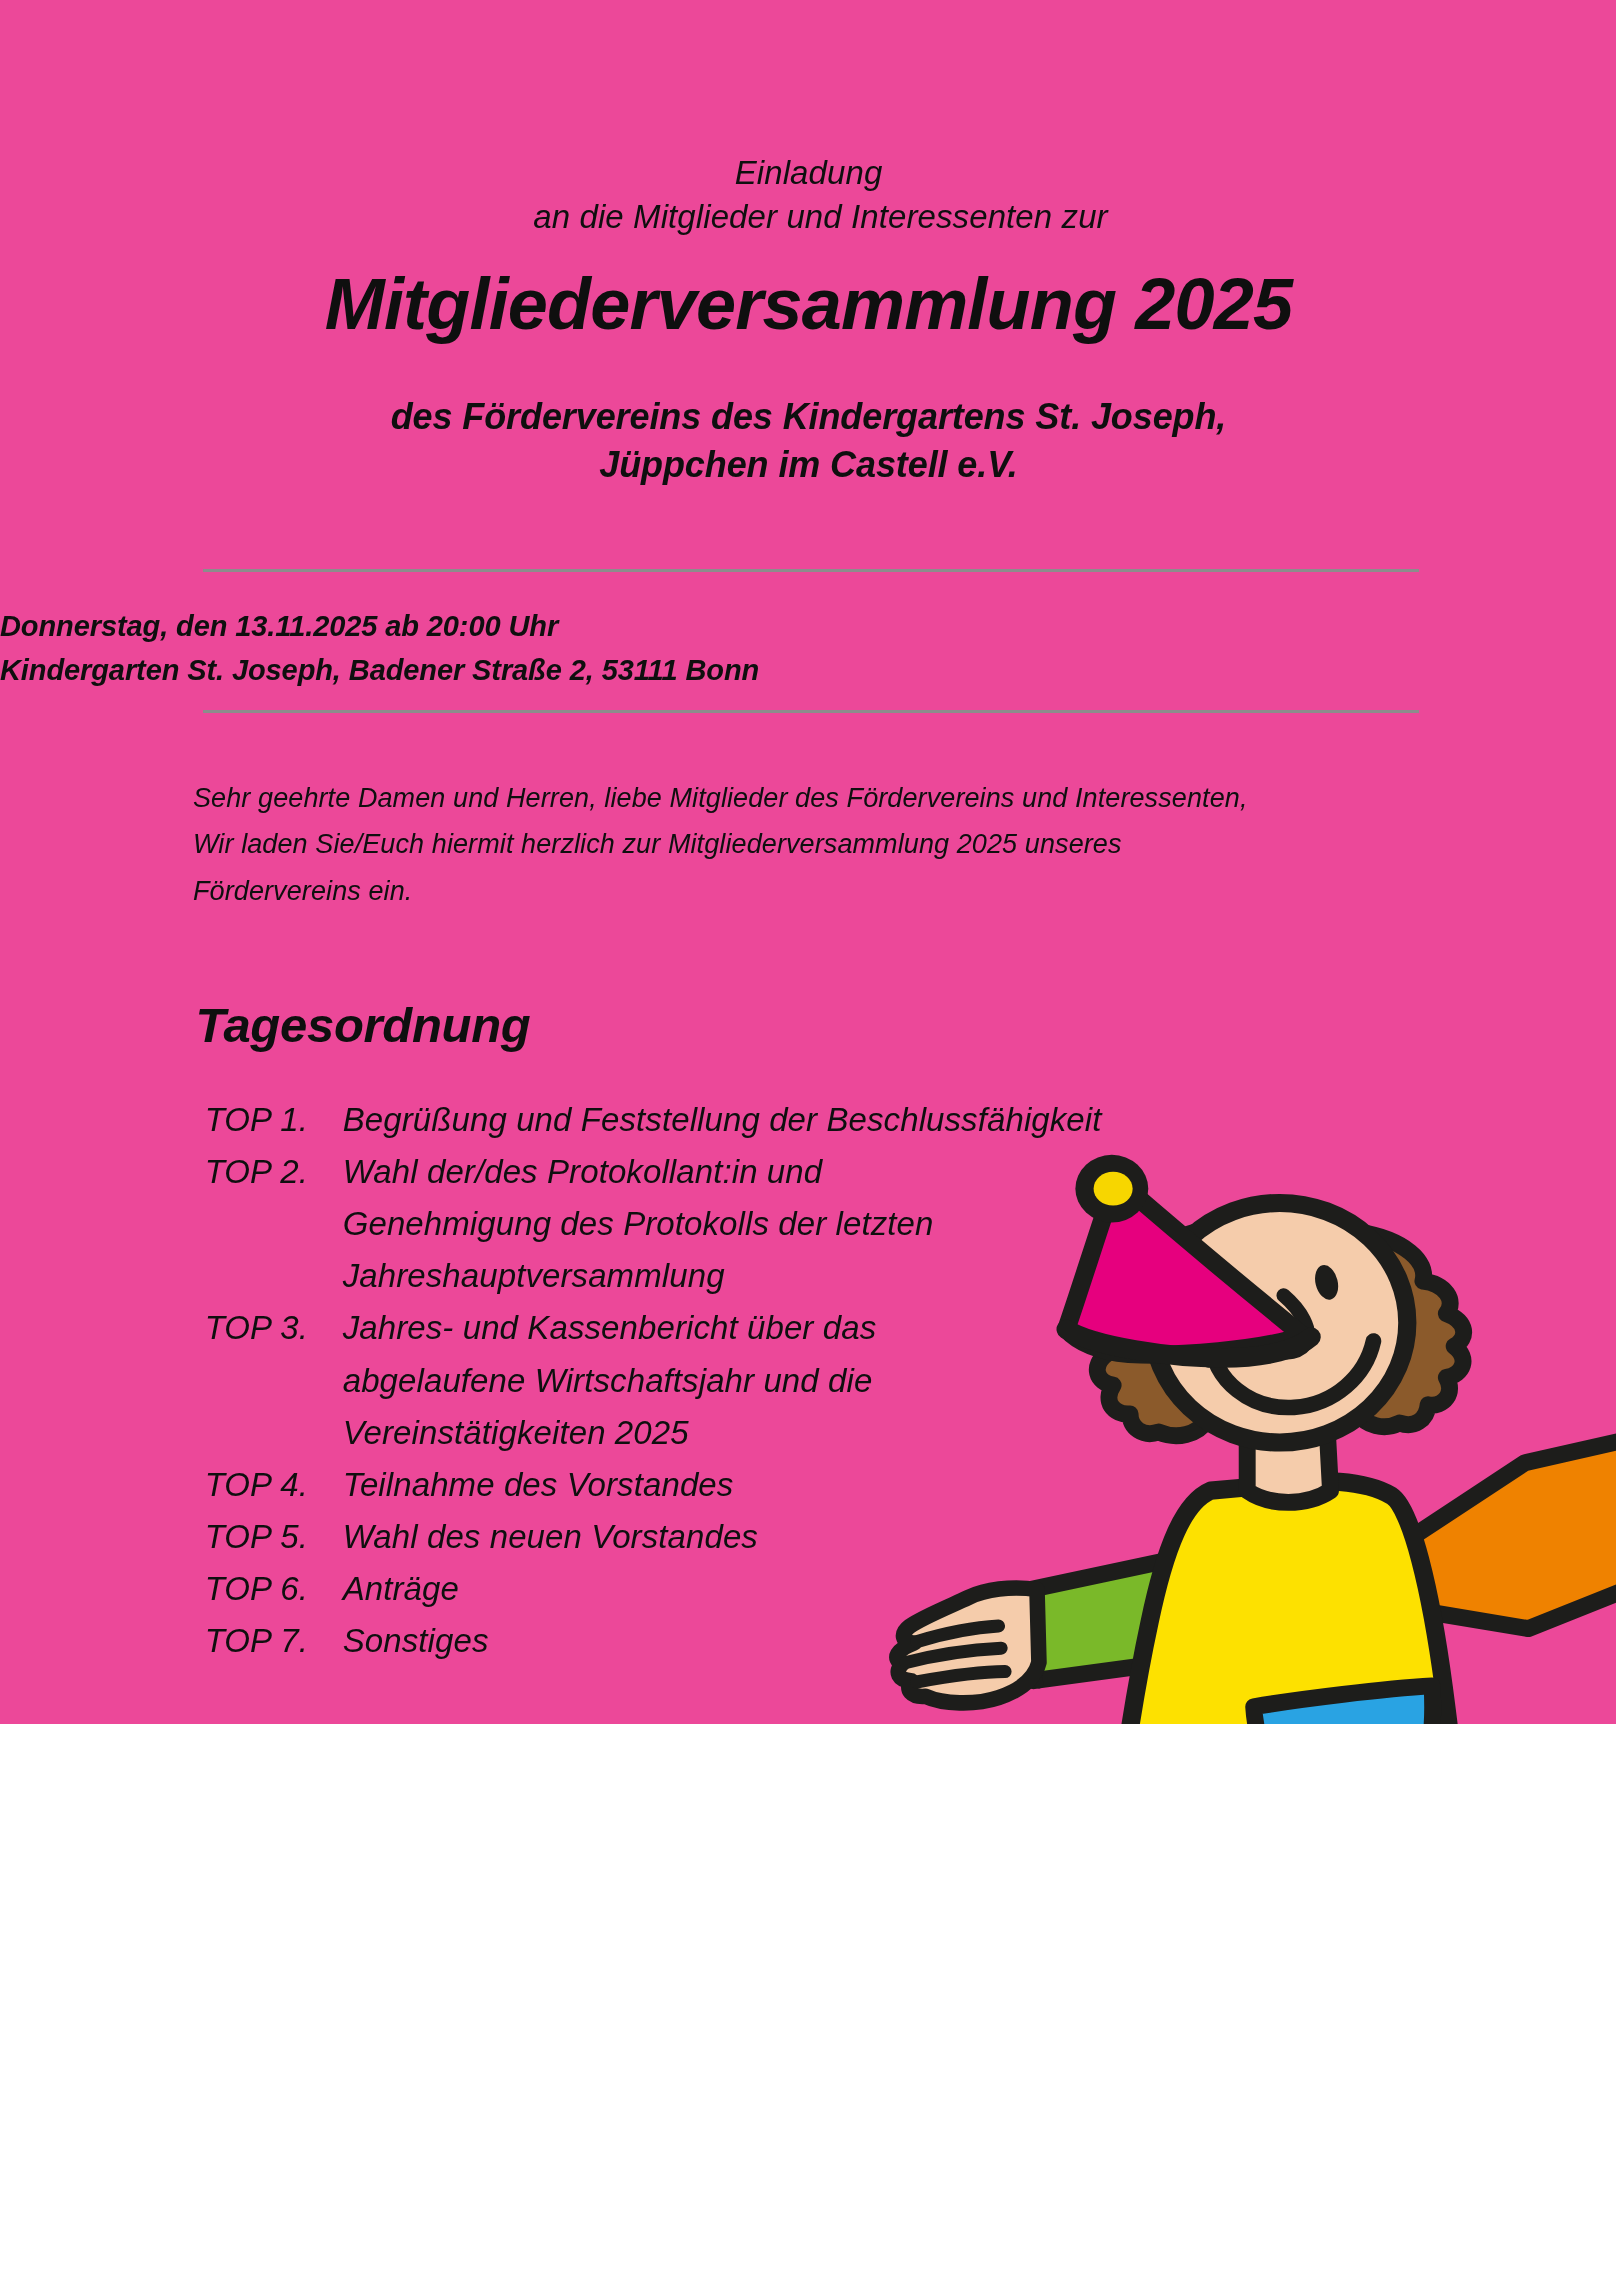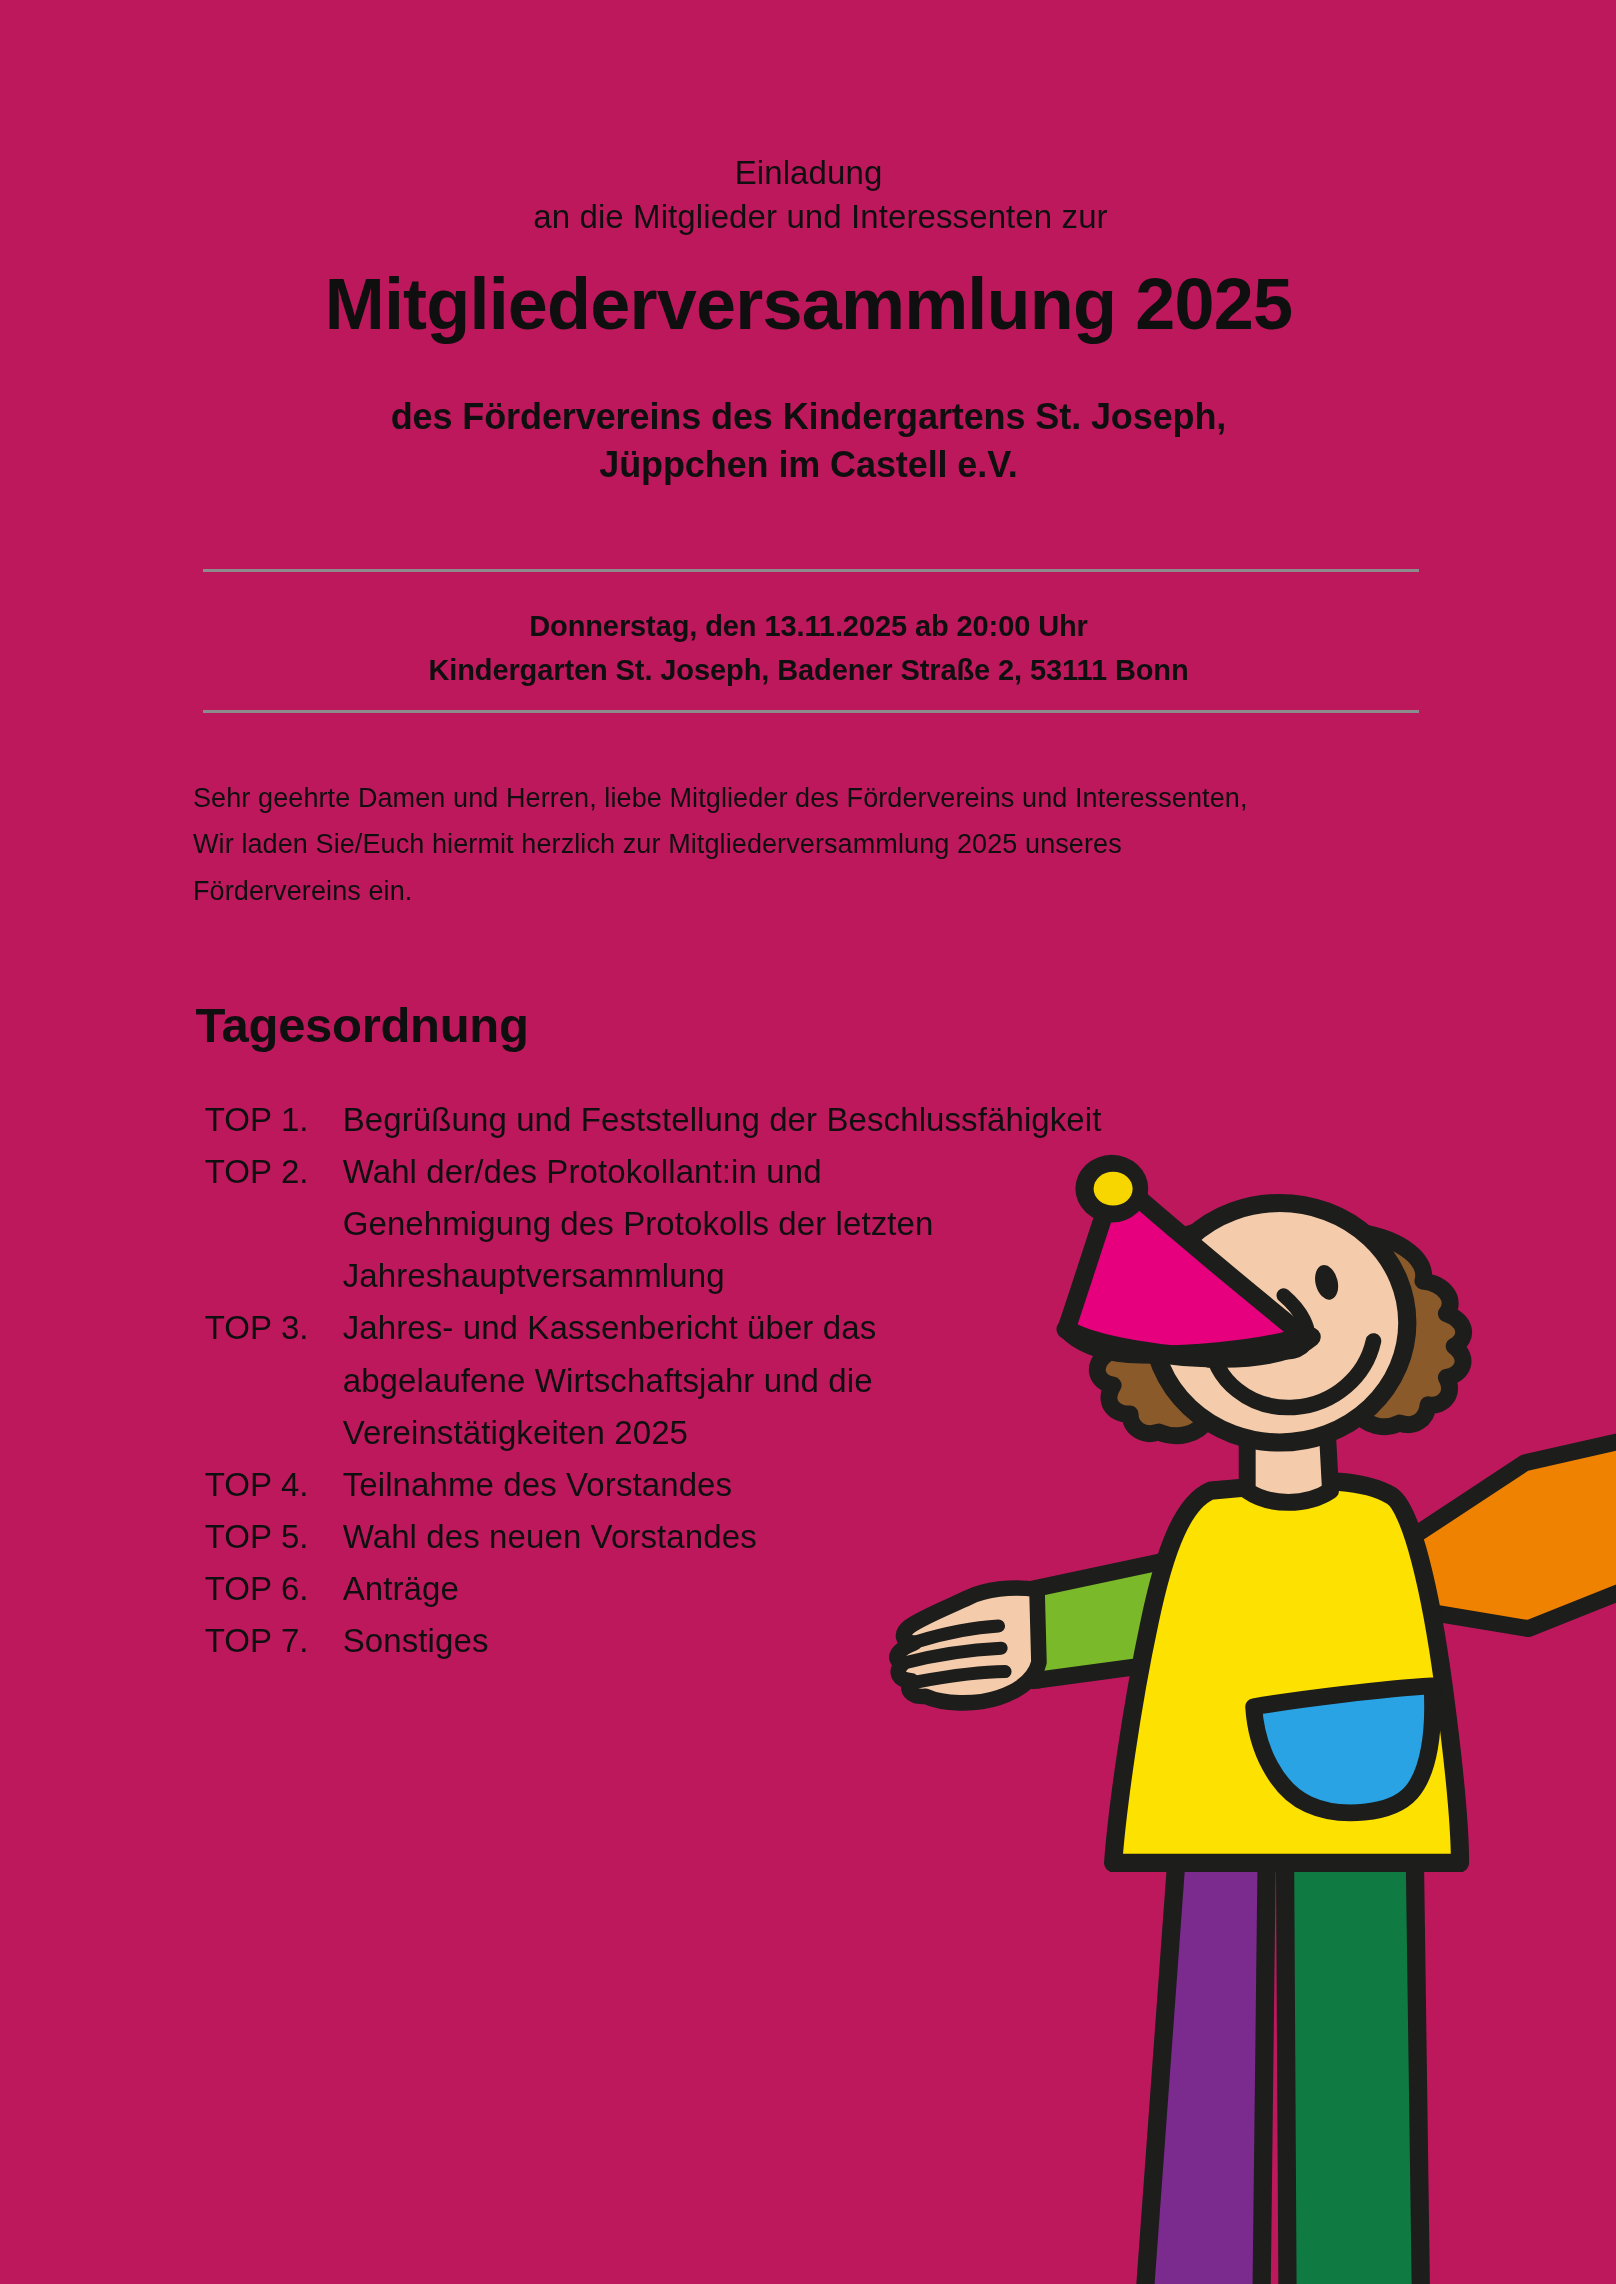--- a/index.html
+++ b/index.html
@@ -9,23 +9,24 @@
     background: #ffffff;
   }
   body {
     font-family: "Liberation Sans", sans-serif;
     color: #0f0f0f;
     -webkit-font-smoothing: antialiased;
   }
   .page {
     position: relative;
     width: 1617px;
-    height: 2284px;
-    background: #be185d;
+    height: 1724px;
+    background: #ec4899;
     overflow: hidden;
+    font-style: italic;
   }
 
   
   .illustration {
     position: absolute;
     left: 871px;
     top: 1134px;
     width: 755px;
     height: 1165px;
     pointer-events: none;
@@ -78,21 +79,20 @@
     background: #8c8c8c;
   }
   .rule.top { top: 569px; }
   .rule.bottom { top: 710px; }
 
   .meta {
     position: absolute;
     left: 0;
     top: 604px;
     width: 1617px;
-    text-align: center;
     font-size: 29px;
     font-weight: 700;
     line-height: 1.52;
     letter-spacing: -0.1px;
   }
   .meta .l2 { display: block; }
 
   
   .body-col {
     position: absolute;

